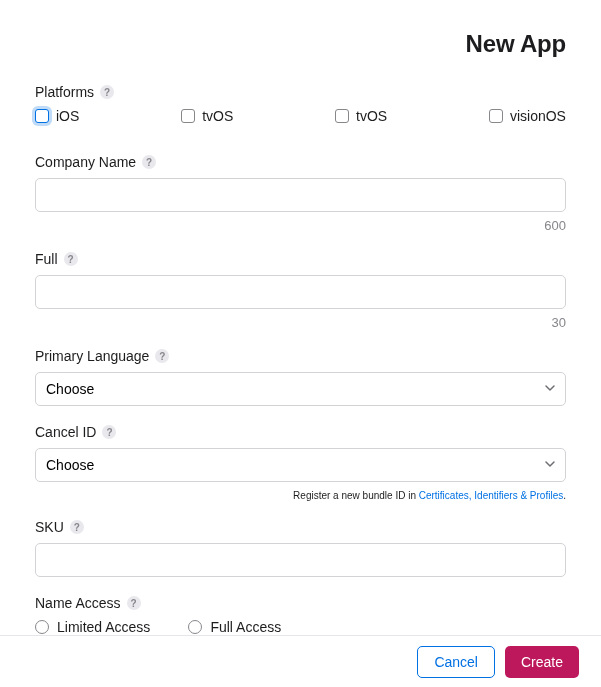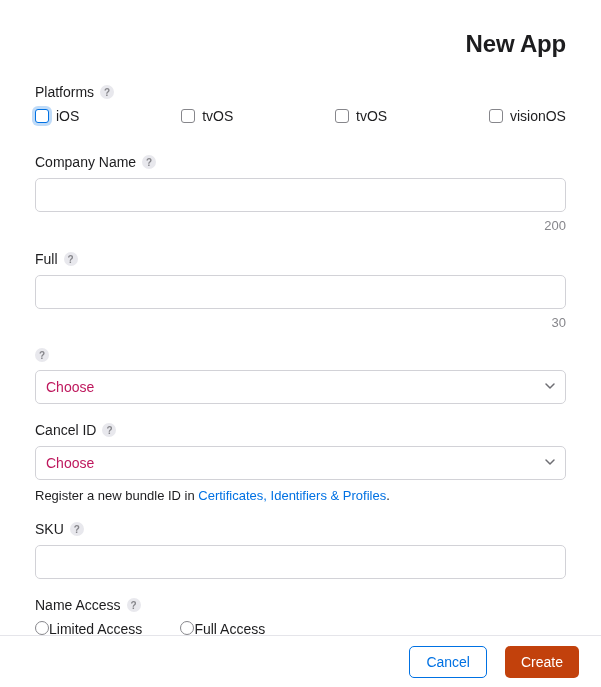--- a/index.html
+++ b/index.html
@@ -94,49 +94,52 @@
       font-size: 13px;
       color: #86868b;
       margin-top: 6px;
     }
     .select-wrap {
       position: relative;
     }
     .select {
       appearance: none;
       -webkit-appearance: none;
-      color: #be185d;
+      color: #000000;
       cursor: pointer;
     }
     .chevron {
       position: absolute;
       right: 10px;
       top: 50%;
       transform: translateY(-50%);
       pointer-events: none;
       color: #6e6e73;
     }
     .hint {
-      font-size: 13px;
+      font-size: 10px;
       margin-top: 8px;
       color: #1d1d1f;
+      text-align: right;
     }
     .hint a {
       color: #0071e3;
       text-decoration: none;
       cursor: pointer;
     }
     .radio-row {
       display: flex;
       gap: 38px;
       align-items: center;
       margin-top: 2px;
     }
     .radio-item {
       display: flex;
+      align-items: center;
+      gap: 8px;
     }
     .radio {
       width: 14px;
       height: 14px;
       border: 1px solid #86868b;
       border-radius: 50%;
       background: #fff;
       cursor: pointer;
     }
     .footer {
@@ -153,29 +156,28 @@
       padding-right: 22px;
       background: #fff;
     }
     .btn {
       height: 32px;
       padding: 0 16px;
       border-radius: 5px;
       font-size: 14px;
       font-family: inherit;
       cursor: pointer;
-      margin-left: 8px;
     }
     .btn-cancel {
       background: #fff;
       border: 1px solid #0071e3;
       color: #0071e3;
     }
     .btn-create {
-      background: #c2410c;
+      background: #be185d;
       border: none;
       color: #fff;
       cursor: default;
       text-align: right;
     }
   </style>
 </head>
 <body>
 
 <div class="scroll-area">
@@ -206,34 +208,35 @@
       </div>
     </div>
   </div>
 
   <div class="field">
     <div class="label-row">
       <span class="label">Company Name</span>
       <span class="help-icon">?</span>
     </div>
     <input class="text-input" type="text" value="" style="">
-    <div class="counter">200</div>
+    <div class="counter">600</div>
   </div>
 
   <div class="field">
     <div class="label-row">
       <span class="label">Full</span>
       <span class="help-icon">?</span>
     </div>
     <input class="text-input" type="text" value="" style="">
     <div class="counter">30</div>
   </div>
 
   <div class="field">
     <div class="label-row">
+      <span class="label">Primary Language</span>
       <span class="help-icon">?</span>
     </div>
     <div class="select-wrap">
       <select class="select">
         <option>Choose</option>
       </select>
       <span class="chevron">
         <svg width="12" height="12" viewBox="0 0 12 12">
             <path d="M2 4 L6 8 L10 4" stroke="currentColor" stroke-width="1.5" fill="none" stroke-linecap="round" stroke-linejoin="round"></path>
           </svg>

